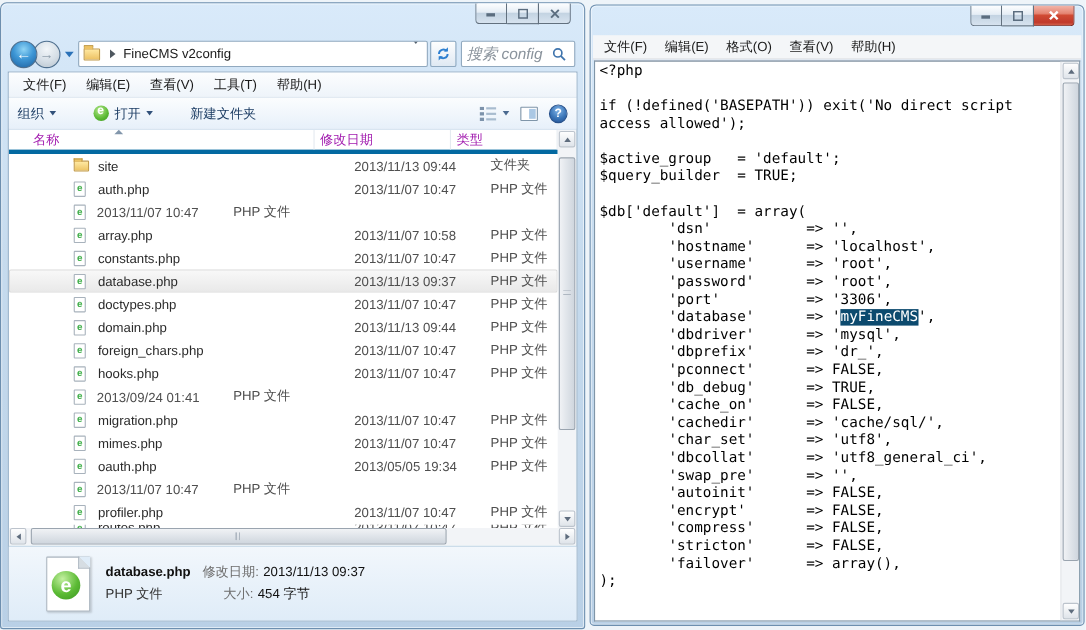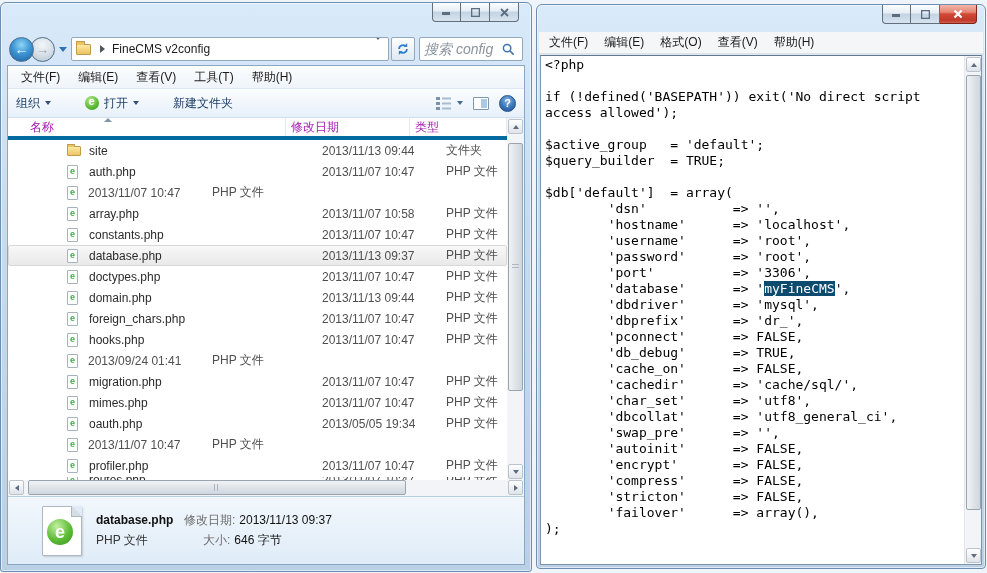--- a/index.html
+++ b/index.html
@@ -453,21 +453,21 @@
           </div>
         <div class="det-text">
           <div class="det-line">
             <span class="det-name">database.php</span>
             <span class="det-label">修改日期:</span>
             <span class="det-val">2013/11/13 09:37</span>
           </div>
           <div class="det-line">
             <span class="det-type">PHP 文件</span>
             <span class="det-label">大小:</span>
-            <span class="det-val">646 字节</span>
+            <span class="det-val">454 字节</span>
           </div>
         </div>
       </div>
     </div>
   </div>
 
   <div class="win glass notepad">
     <div class="np-title">
       <span class="np-icon"></span>
       <span class="np-title-text">database.php - 记事本</span>

